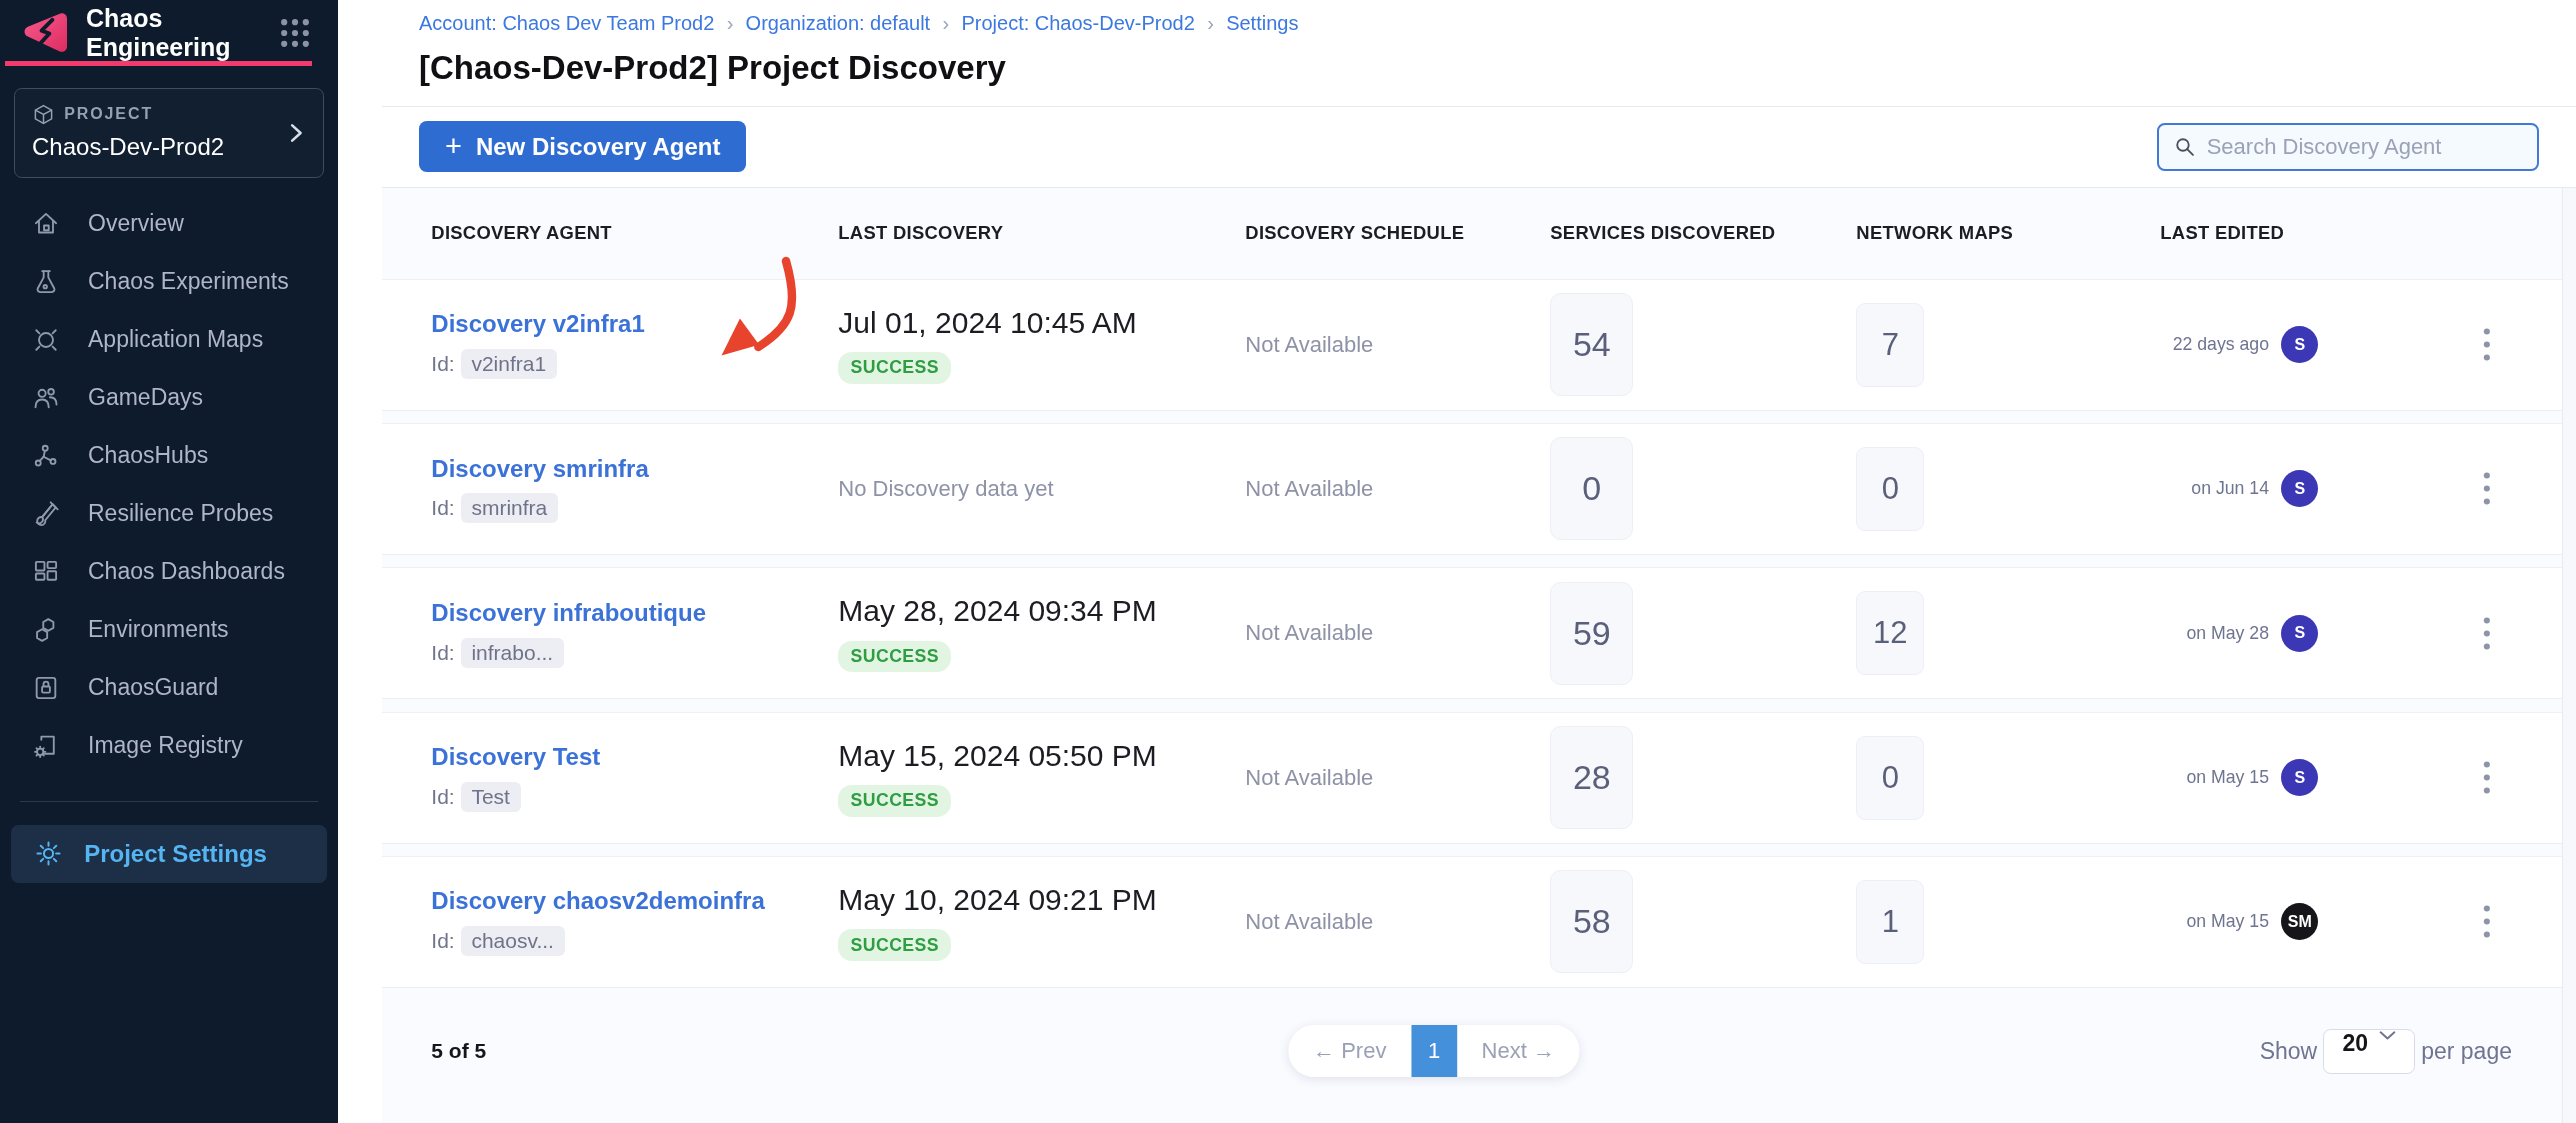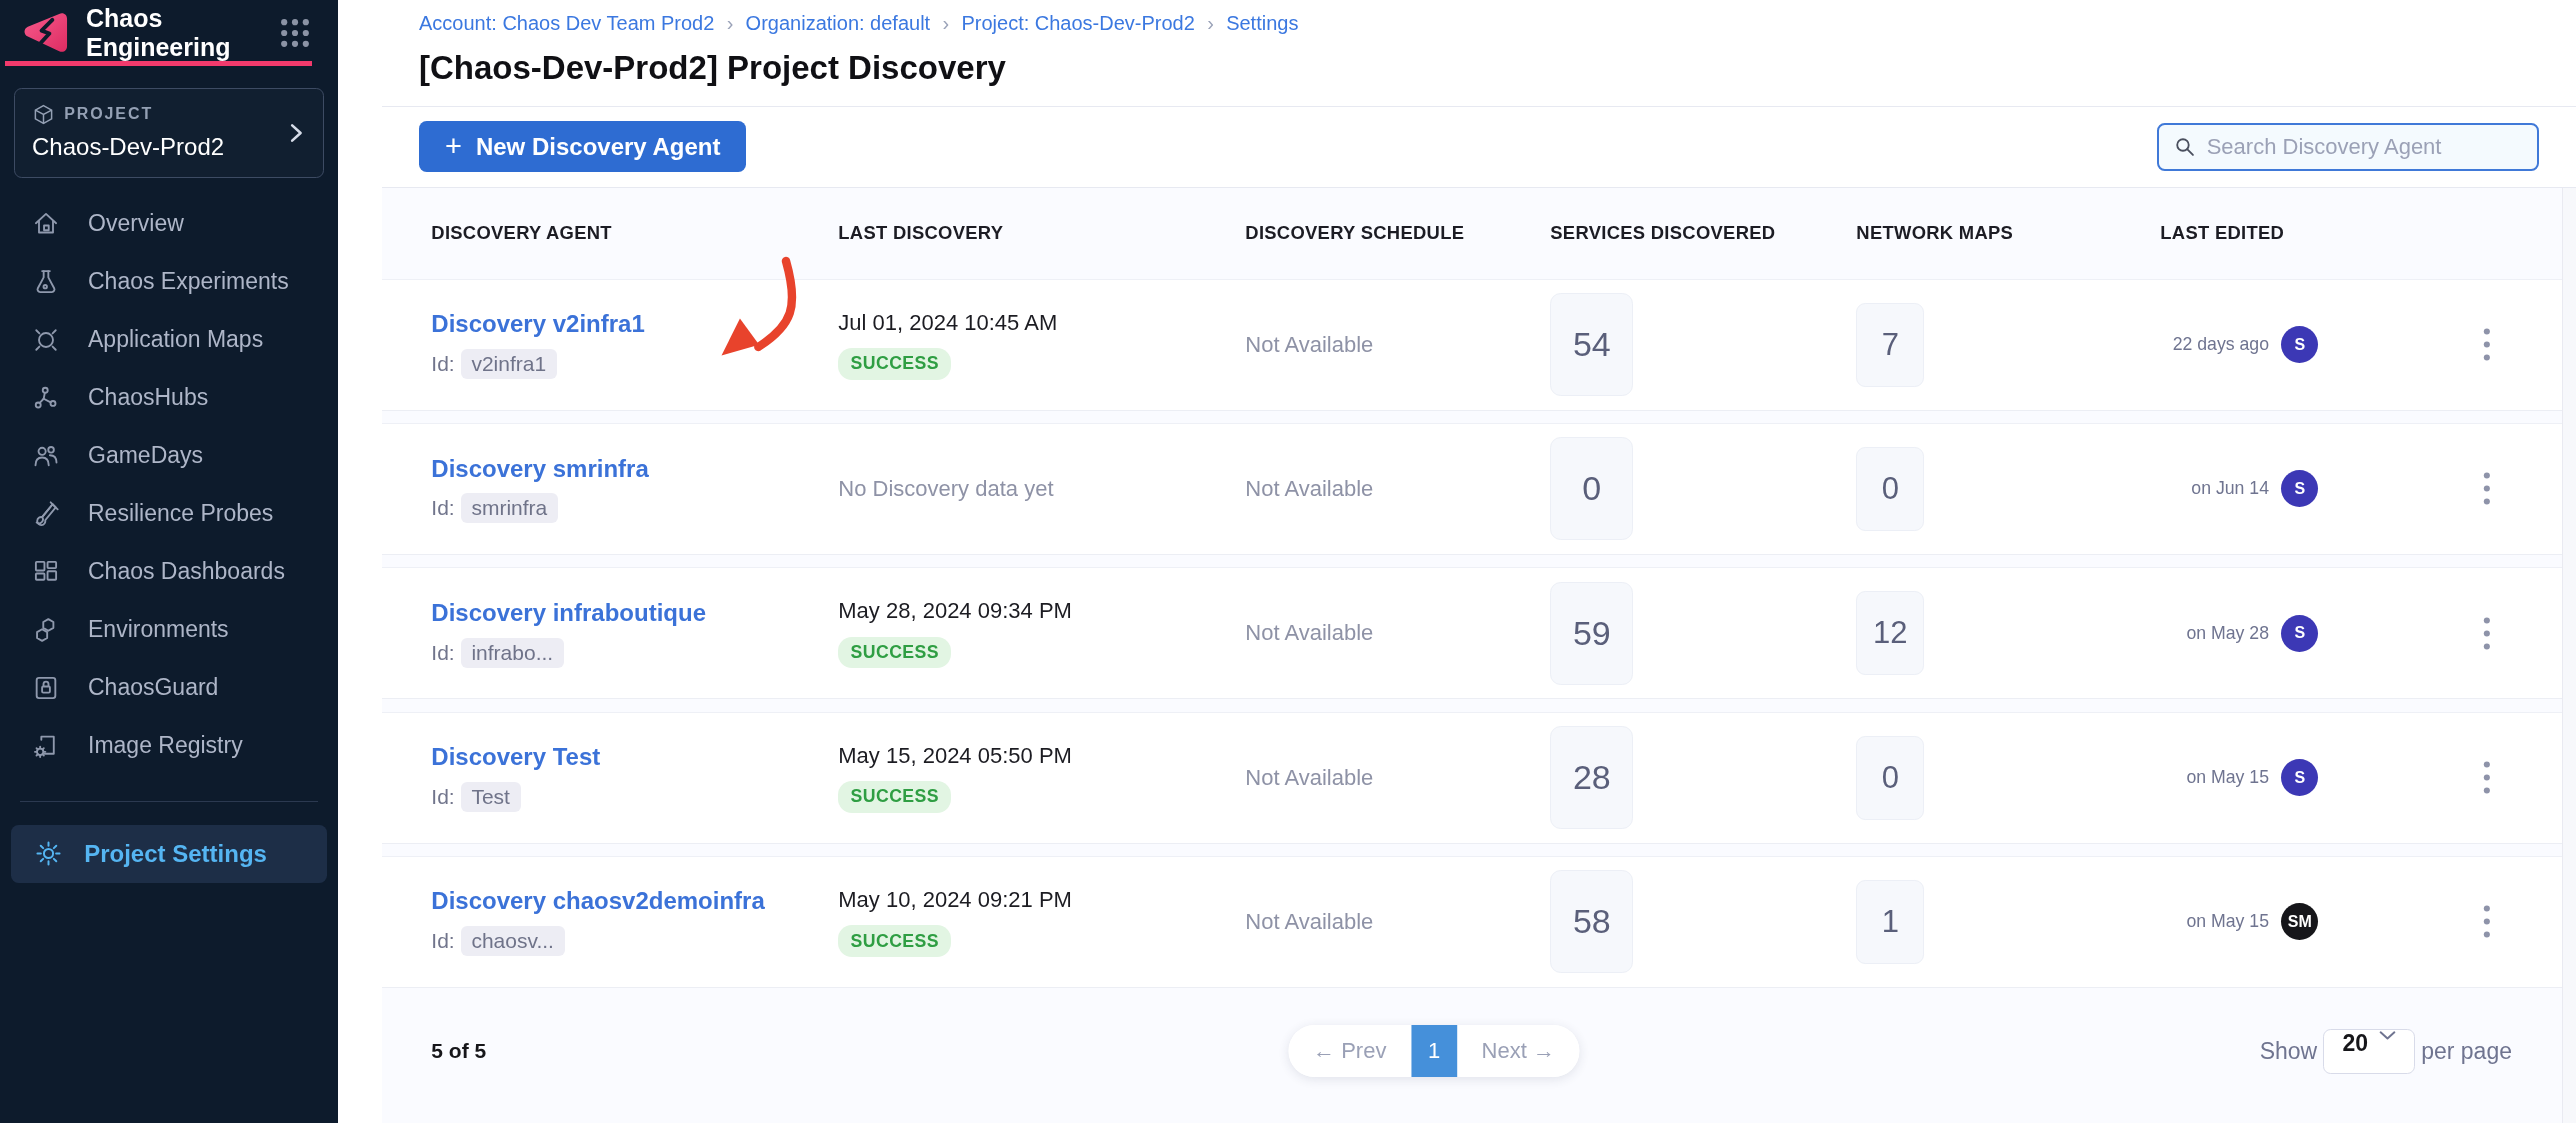--- a/index.html
+++ b/index.html
@@ -43,21 +43,21 @@
   .thead, .row { display:grid; grid-template-columns:407px 407px 305px 306px 304px 1fr; align-items:center; padding-left:37px; }
   .thead { height:91px; }
   .th { font-size:18.4px; font-weight:700; color:#1c1c24; letter-spacing:0.3px; padding-left:12.3px; }
   .rows { display:flex; flex-direction:column; gap:12.3px; }
   .row { background:#fff; height:132px; border-top:0.8px solid #eef0f6; border-bottom:0.8px solid #eceef4; }
   .cell { padding-left:12.3px; }
   .agent-link { color:#3b72d8; font-size:24px; font-weight:700; text-decoration:none; cursor:pointer; display:inline-block; }
   .id-line { margin-top:10.7px; font-size:21px; color:#71758c; display:flex; align-items:center; gap:6.1px; }
   .id-pill { background:#ededf4; border-radius:6.1px; padding:3.1px 10.7px; color:#6f7389; }
   .cell-last { display:flex; flex-direction:column; align-items:flex-start; gap:12.3px; }
-  .date { font-size:22px; color:#1c1c22;text-align:right; }
+  .date { font-size:30px; color:#1c1c22;text-align:right; }
   .badge { background:#e2f5e3; color:#2f9e43; font-size:17.7px; font-weight:700; letter-spacing:0.4px; border-radius:14px; padding:5.4px 12.3px; }
   .nodata, .sched { font-size:22px; color:#8e92a6; }
   .num-card { background:#f6f8fc; border:1.5px solid #eceff6; border-radius:10.7px; display:flex; align-items:center; justify-content:center; color:#5a5f7a; }
   .num-card.lg { width:83px; height:103px; font-size:34px; }
   .num-card.sm { width:68px; height:84px; font-size:31px; border-radius:9.2px; }
   .cell-edited { display:flex; align-items:center; }
   .edited-group { width:158px; display:flex; justify-content:flex-end; align-items:center; gap:12.3px; }
   .edited-text { font-size:17.7px; color:#6f7490; white-space:nowrap; }
   .avatar { width:37px; height:37px; border-radius:50%; color:#fff; font-size:16px; font-weight:700; display:flex; align-items:center; justify-content:center; cursor:pointer; }
   .kebab { margin-left:auto; margin-right:71px; cursor:pointer; display:flex; }
@@ -141,37 +141,37 @@
         <circle cx="18" cy="18" r="9"></circle>
         <path d="M9.5 9.5 L5.5 5.5"></path>
           <path d="M26.5 9.5 L30.5 5.5"></path>
           <path d="M9.5 26.5 L5.5 30.5"></path>
           <path d="M26.5 26.5 L30.5 30.5"></path>
       </svg>
       <span>Application Maps</span>
     </div>
     <div class="nav-item">
       <svg width="28" height="28" viewBox="0 0 36 36" fill="none" stroke="#8f99ad" stroke-width="2.4" stroke-linecap="round">
+        <circle cx="13" cy="12" r="4.6"></circle>
+          <path d="M4.5 30 C4.5 23 8 20 13 20 C18 20 21.5 23 21.5 30"></path>
+        <circle cx="24.5" cy="10" r="3.6"></circle>
+          <path d="M23 17 C28 17 31.5 20 31.5 26.5"></path>
+      </svg>
+      <span>GameDays</span>
+    </div>
+    <div class="nav-item">
+      <svg width="28" height="28" viewBox="0 0 36 36" fill="none" stroke="#8f99ad" stroke-width="2.4" stroke-linecap="round">
         <circle cx="17" cy="8" r="3.2"></circle>
           <circle cx="8" cy="27" r="3.2"></circle>
           <circle cx="27" cy="25" r="3.2"></circle>
         <path d="M16.5 11.4 L15 19"></path>
           <path d="M15 19 L9.6 24.5"></path>
           <path d="M15 19 L24 23.6"></path>
       </svg>
       <span>ChaosHubs</span>
-    </div>
-    <div class="nav-item">
-      <svg width="28" height="28" viewBox="0 0 36 36" fill="none" stroke="#8f99ad" stroke-width="2.4" stroke-linecap="round">
-        <circle cx="13" cy="12" r="4.6"></circle>
-          <path d="M4.5 30 C4.5 23 8 20 13 20 C18 20 21.5 23 21.5 30"></path>
-        <circle cx="24.5" cy="10" r="3.6"></circle>
-          <path d="M23 17 C28 17 31.5 20 31.5 26.5"></path>
-      </svg>
-      <span>GameDays</span>
     </div>
     <div class="nav-item">
       <svg width="28" height="28" viewBox="0 0 36 36" fill="none" stroke="#8f99ad" stroke-width="2.4" stroke-linecap="round" stroke-linejoin="round">
         <path d="M22 5 L31 14 M24.5 7.5 L11 24 A5 5 0 0 1 4 31" transform="translate(2,-2)"></path>
         <path d="M24.5 7.5 L28.5 11.5 L15 28 A5.2 5.2 0 1 1 11 24 Z" transform="translate(2,-2)"></path>
       </svg>
       <span>Resilience Probes</span>
     </div>
     <div class="nav-item">
       <svg width="28" height="28" viewBox="0 0 36 36" fill="none" stroke="#8f99ad" stroke-width="2.4">

